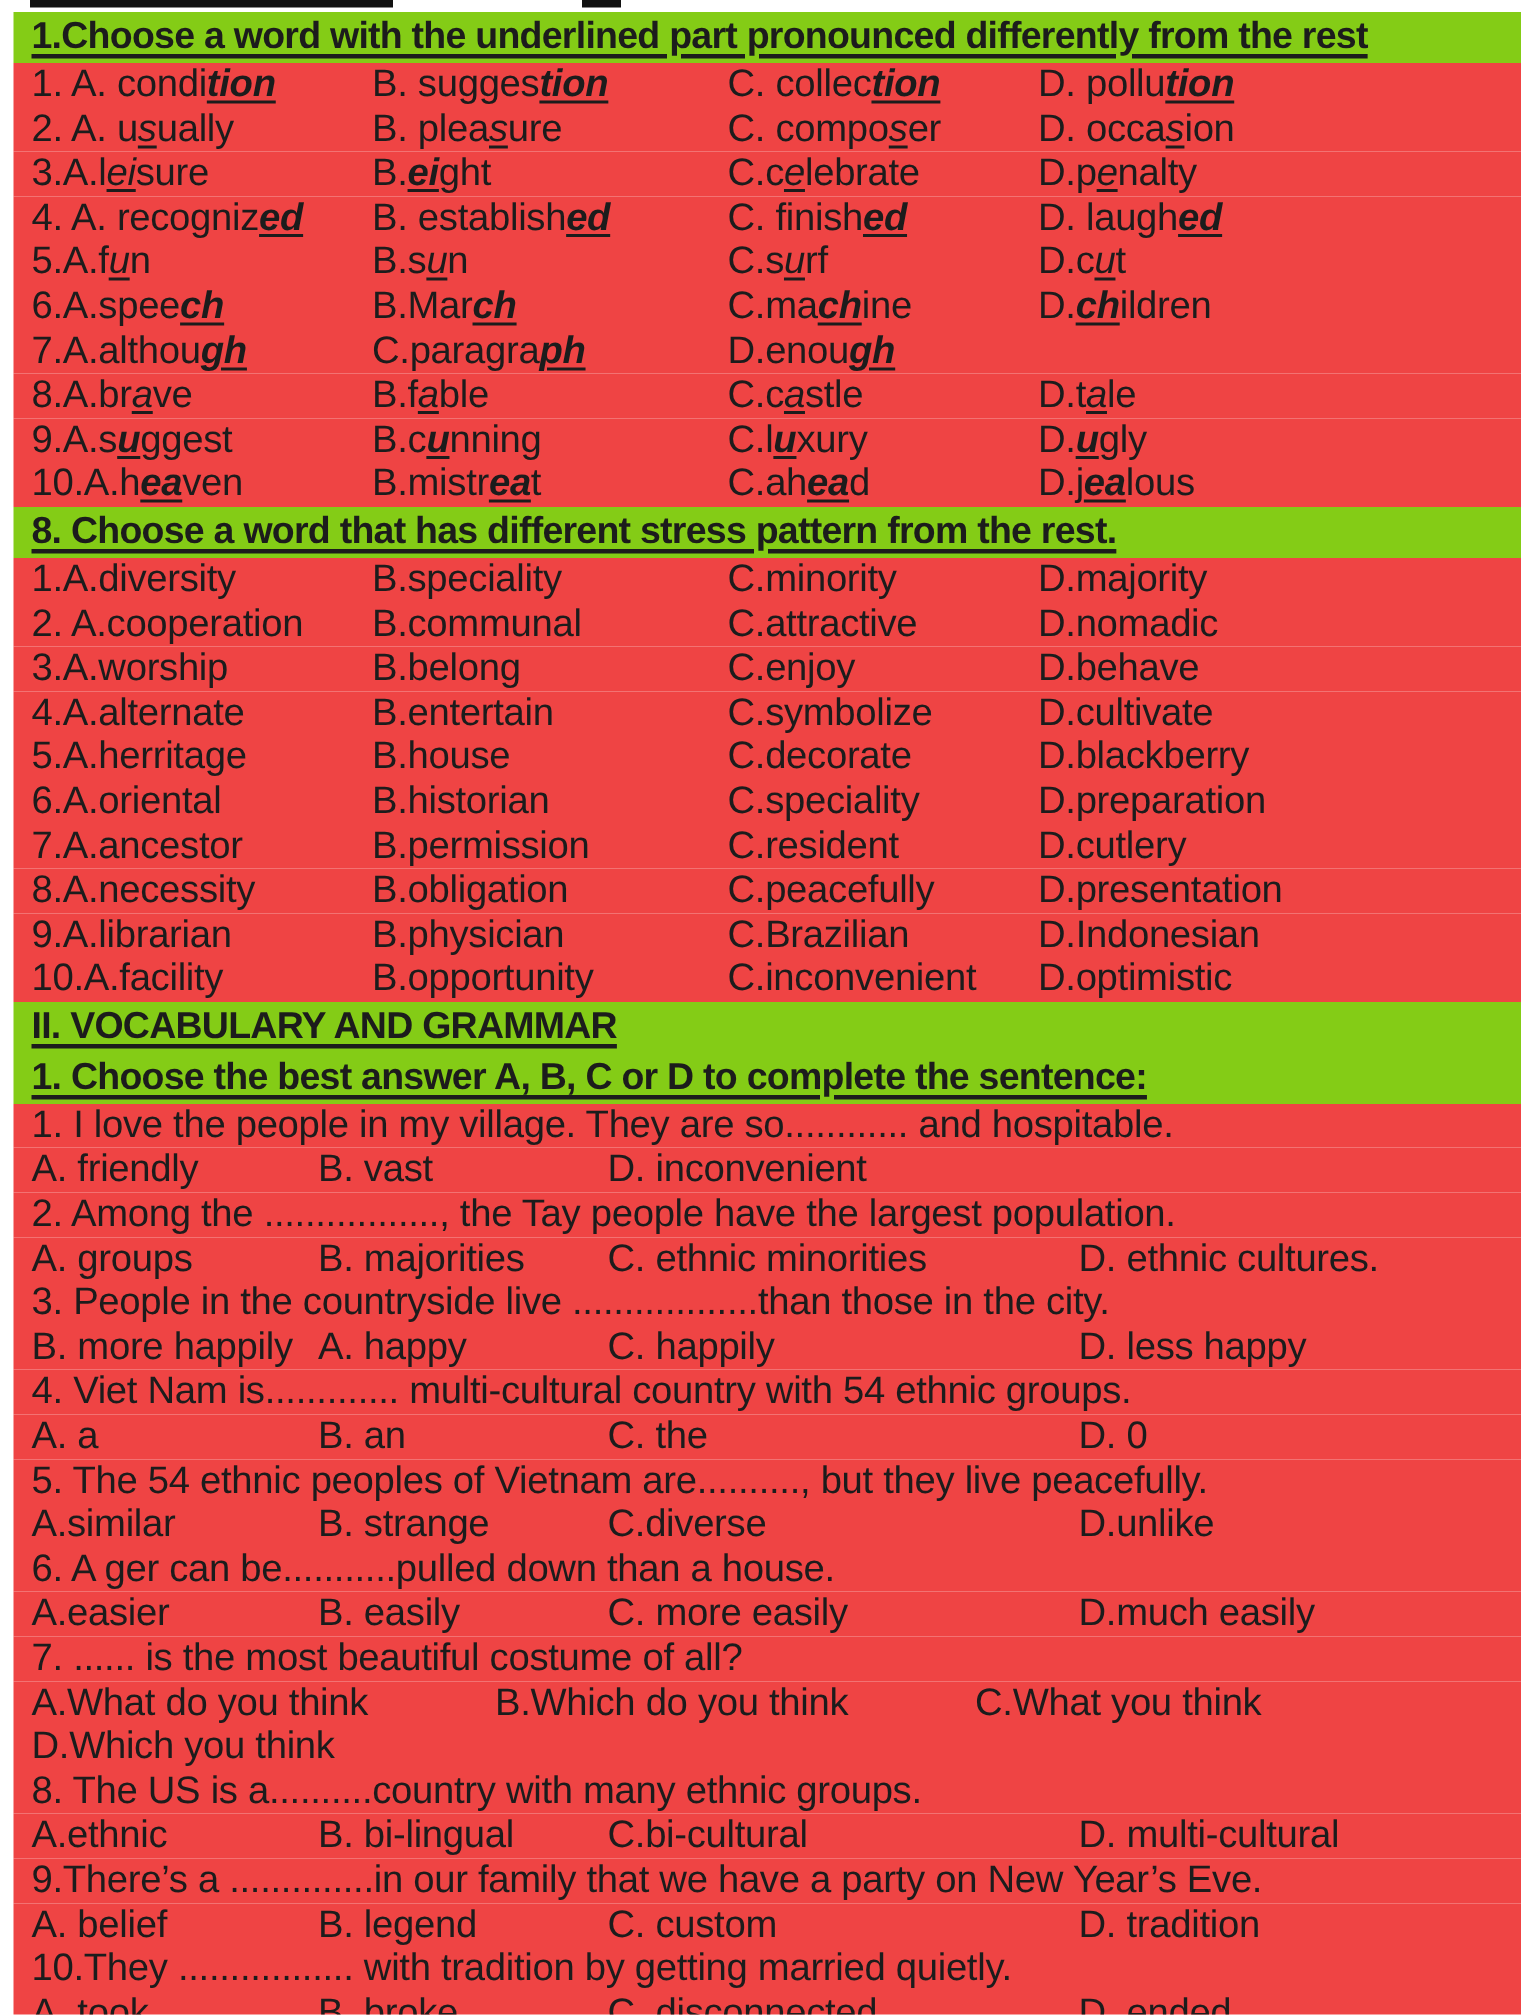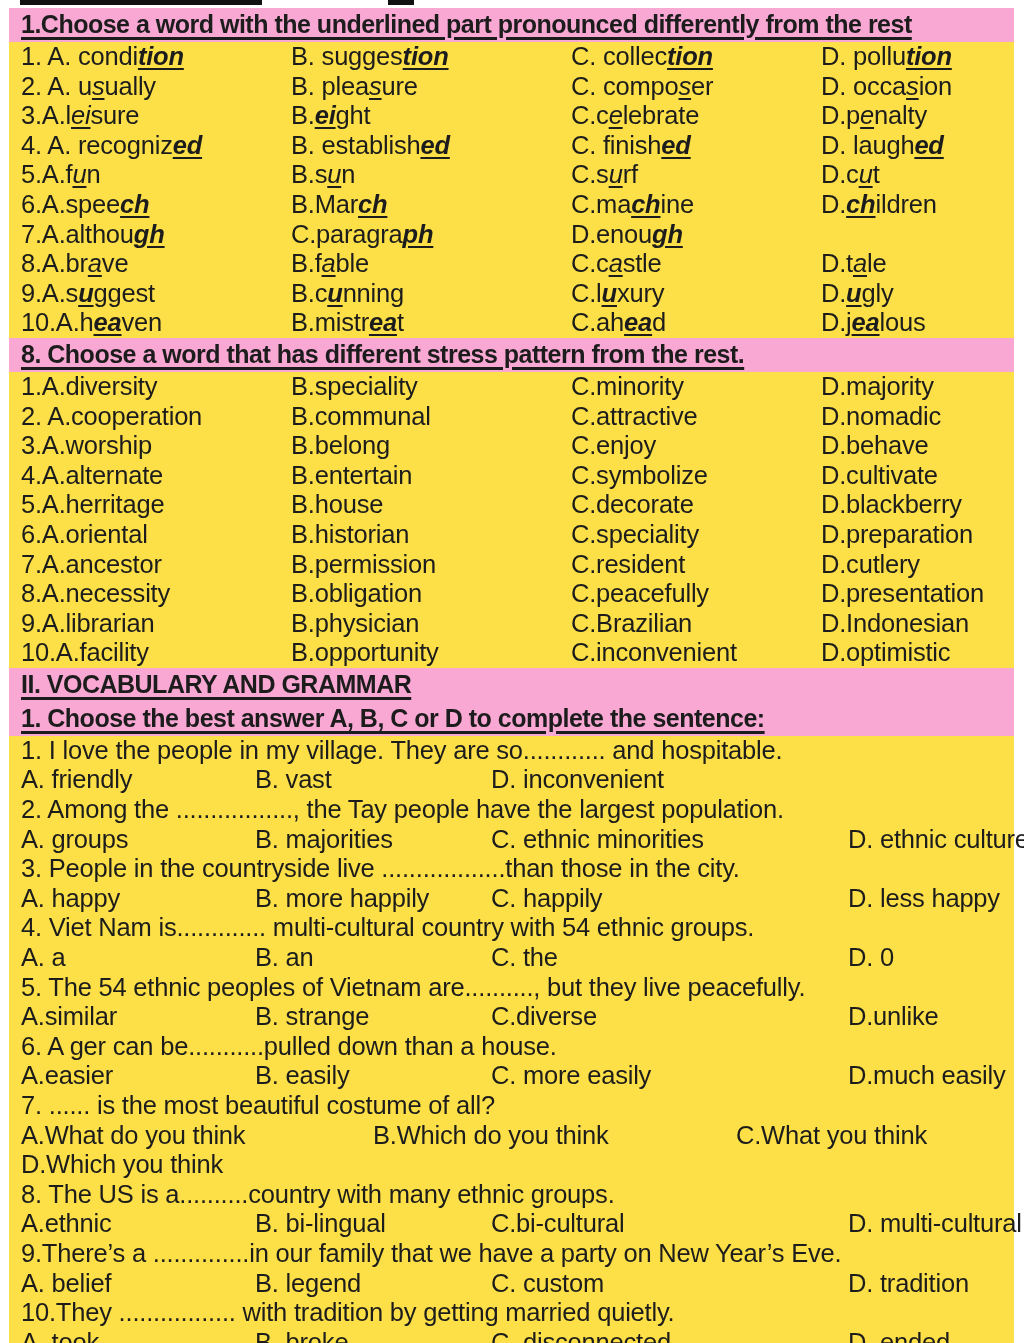--- a/index.html
+++ b/index.html
@@ -5,28 +5,28 @@
   html,body{margin:0;padding:0;}
   body{
     width:1024px;height:1343px;overflow:hidden;background:#ffffff;
     font-family:"Liberation Sans", sans-serif;color:#1c1c1c;
     position:relative;
   }
   .doc{padding:8px 10px 0 21px;white-space:nowrap;}
   .rule-seg{position:absolute;top:0;height:5px;background:#111;}
   .rule-a{left:20px;width:242px;}
   .rule-b{left:388px;width:26px;}
-  .hrow{height:34px;line-height:33px;background:#f9a8d4;margin-left:-12px;padding-left:12px;}
+  .hrow{height:34px;line-height:33px;background:#84cc16;margin-left:-12px;padding-left:12px;}
   .hrow .ht{
     font-weight:700;font-size:25px;letter-spacing:-0.5px;
     text-decoration:underline;text-decoration-thickness:2.5px;text-underline-offset:4px;
   }
   .row{
     display:grid;height:29.6px;line-height:29.4px;font-size:25.5px;letter-spacing:-0.2px;
-    background:#fde047;margin-left:-12px;padding-left:12px;gap:43px;
+    background:#ef4444;margin-left:-12px;padding-left:12px;
   }
   .row.qline{display:block;}
   .g-sec{grid-template-columns:227px 237px 207px 1fr;}
   .g-voc{grid-template-columns:191px 193px 314px 1fr;}
   .g-voc3{grid-template-columns:309px 320px 1fr;}
   .cell{white-space:nowrap;overflow:visible;}
   .u-bi{
     font-weight:700;font-style:italic;
     text-decoration:underline;text-decoration-thickness:2px;text-underline-offset:3px;
   }
@@ -188,22 +188,22 @@
       </div>
       <div class="row qline">2. Among the ................., the Tay people have the largest population.</div>
       <div class="row g-voc">
         <span class="cell">A. groups</span>
         <span class="cell">B. majorities</span>
         <span class="cell">C. ethnic minorities</span>
         <span class="cell">D. ethnic cultures.</span>
       </div>
       <div class="row qline">3. People in the countryside live ..................than those in the city.</div>
       <div class="row g-voc">
+        <span class="cell">B. more happily</span>
         <span class="cell">A. happy</span>
-        <span class="cell">B. more happily</span>
         <span class="cell">C. happily</span>
         <span class="cell">D. less happy</span>
       </div>
       <div class="row qline">4. Viet Nam is............. multi-cultural country with 54 ethnic groups.</div>
       <div class="row g-voc">
         <span class="cell">A. a</span>
         <span class="cell">B. an</span>
         <span class="cell">C. the</span>
         <span class="cell">D. 0</span>
       </div>

